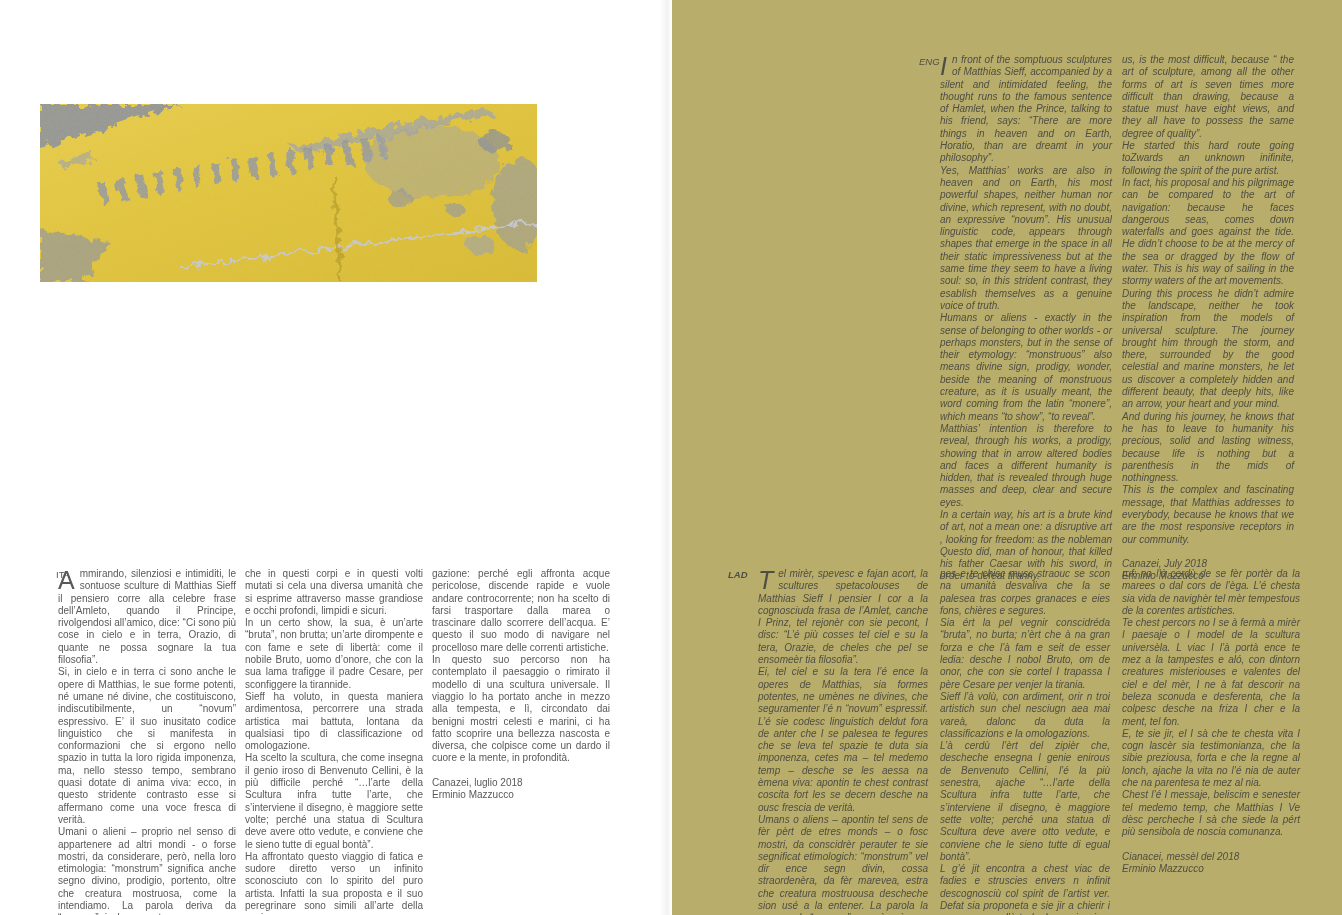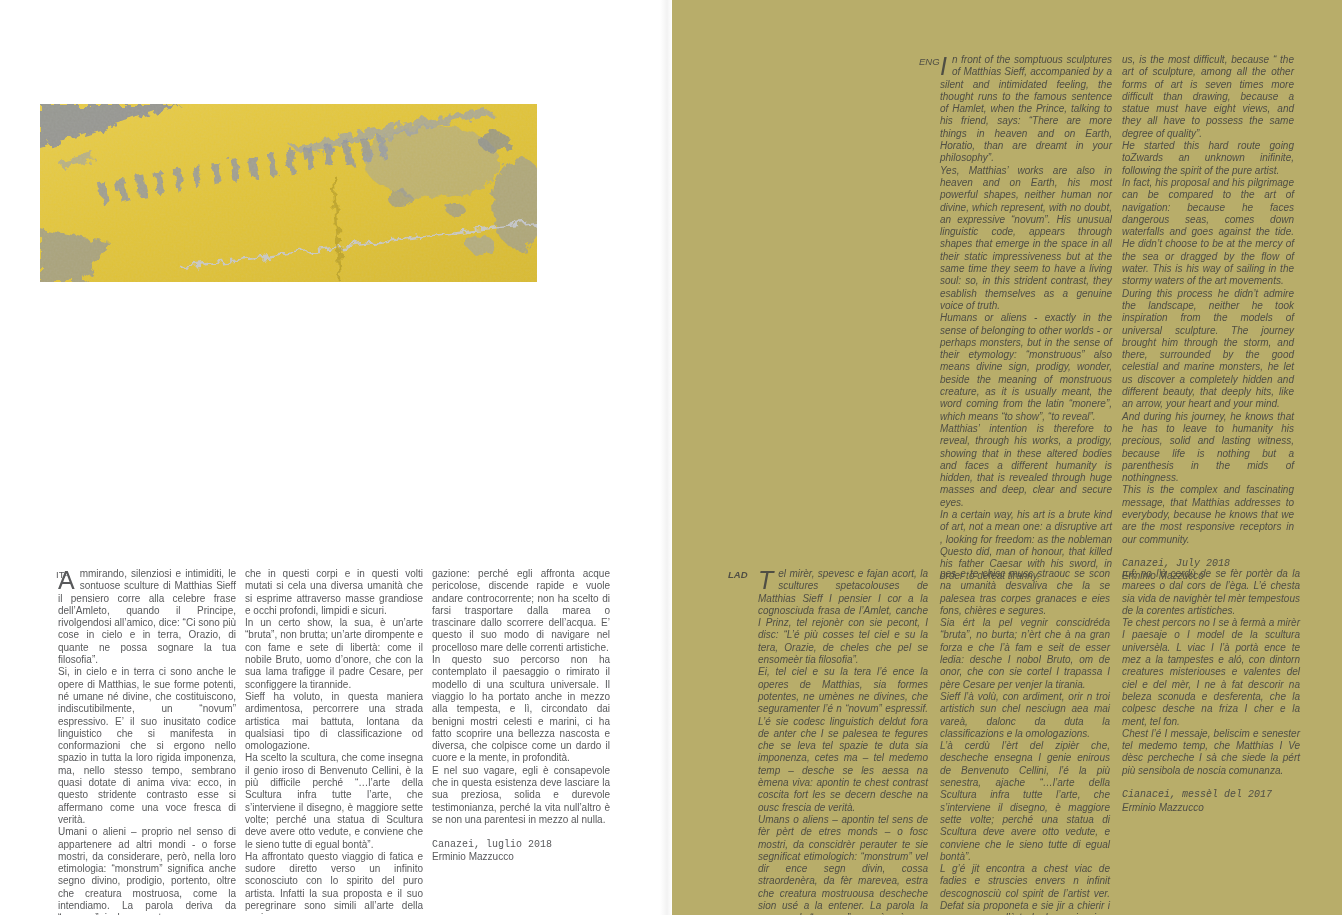--- a/index.html
+++ b/index.html
@@ -30,21 +30,21 @@
   
   .lang-label{
     position:absolute;font-size:9.5px;line-height:12px;
   }
   .cols{position:absolute;display:flex;}
   .col{text-align:justify;font-size:10px;line-height:12.3px;}
   .col p{margin:0;}
   .dropcap{
     float:left;font-size:25px;line-height:23px;padding:1px 5px 0 0;
   }
-  .signoff{margin-top:12.3px !important;font-family:Liberation Mono, monospace;}
+  .signoff{margin-top:12.3px !important;}
   
   .ita-label{left:30px;top:569px;color:#58595b;padding-left:26px;}
   .ita-cols{left:58px;top:568px;gap:9px;color:#58595b;}
   .ita-cols .col{width:178px;}
   .eng-label{left:912px;top:56px;color:#4f4e44;font-style:italic;margin-left:7px;}
   .eng-cols{left:940px;top:54px;gap:10px;color:#4f4e44;font-style:italic;}
   .eng-cols .col{width:172px;}
   
   .lad-label{left:728px;top:569px;color:#4f4e44;font-style:italic;font-weight:bold;}
   .lad-cols{left:758px;top:568px;gap:12px;color:#4f4e44;font-style:italic;}
@@ -111,38 +111,37 @@
       <div class="col">
         <p>che in questi corpi e in questi volti mutati si cela una diversa umanità che si esprime attraverso masse grandiose e occhi profondi, limpidi e sicuri.</p>
         <p>In un certo show, la sua, è un’arte “bruta”, non brutta; un’arte dirompente e con fame e sete di libertà: come il nobile Bruto, uomo d’onore, che con la sua lama trafigge il padre Cesare, per sconfiggere la tirannide.</p>
         <p>Sieff ha voluto, in questa maniera ardimentosa, percorrere una strada artistica mai battuta, lontana da qualsiasi tipo di classificazione od omologazione.</p>
         <p>Ha scelto la scultura, che come insegna il genio iroso di Benvenuto Cellini, è la più difficile perché “…l’arte della Scultura infra tutte l’arte, che s’interviene il disegno, è maggiore sette volte; perché una statua di Scultura deve avere otto vedute, e conviene che le sieno tutte di egual bontà”.</p>
         <p>Ha affrontato questo viaggio di fatica e sudore diretto verso un infinito sconosciuto con lo spirito del puro artista. Infatti la sua proposta e il suo peregrinare sono simili all’arte della navi-</p>
       </div>
       <div class="col">
         <p>gazione: perché egli affronta acque pericolose, discende rapide e vuole andare controcorrente; non ha scelto di farsi trasportare dalla marea o trascinare dallo scorrere dell’acqua. E’ questo il suo modo di navigare nel procelloso mare delle correnti artistiche.</p>
         <p>In questo suo percorso non ha contemplato il paesaggio o rimirato il modello di una scultura universale. Il viaggio lo ha portato anche in mezzo alla tempesta, e lì, circondato dai benigni mostri celesti e marini, ci ha fatto scoprire una bellezza nascosta e diversa, che colpisce come un dardo il cuore e la mente, in profondità.</p>
-        <p>E nel suo vagare, egli è consapevole che in questa esistenza deve lasciare la sua preziosa, solida e durevole testimonianza, perché la vita null’altro è se non una parentesi in mezzo al nulla.</p>
         <p class="signoff">Canazei, luglio 2018</p>
         <p>Erminio Mazzucco</p>
       </div>
     </div>
   </div>
 
   <div class="right-page"></div>
   <div class="fold"></div>
 
   <div class="lang-label eng-label">ENG</div>
 
   <div class="cols eng-cols" lang="en">
     <div class="col">
       <p><span class="dropcap">I</span><span>n front of the somptuous sculptures of Matthias Sieff, accompanied by a silent and intimidated feeling, the thought runs to the famous sentence of Hamlet, when the Prince, talking to his friend, says: “There are more things in heaven and on Earth, Horatio, than are dreamt in your philosophy”.</span></p>
       <p>Yes, Matthias’ works are also in heaven and on Earth, his most powerful shapes, neither human nor divine, which represent, with no doubt, an expressive “novum”. His unusual linguistic code, appears through shapes that emerge in the space in all their static impressiveness but at the same time they seem to have a living soul: so, in this strident contrast, they esablish themselves as a genuine voice of truth.</p>
       <p>Humans or aliens - exactly in the sense of belonging to other worlds - or perhaps monsters, but in the sense of their etymology: “monstruous” also means divine sign, prodigy, wonder, beside the meaning of monstruous creature, as it is usually meant, the word coming from the latin “monere”, which means “to show”, “to reveal”.</p>
-      <p>Matthias’ intention is therefore to reveal, through his works, a prodigy, showing that in these altered bodies and faces a different humanity is hidden, that is revealed through huge masses and deep, clear and secure eyes.</p>
+      <p>Matthias’ intention is therefore to reveal, through his works, a prodigy, showing that in arrow altered bodies and faces a different humanity is hidden, that is revealed through huge masses and deep, clear and secure eyes.</p>
       <p>In a certain way, his art is a brute kind of art, not a mean one: a disruptive art , looking for freedom: as the nobleman Questo did, man of honour, that killed his father Caesar with his sword, in order to defeat tiranny.</p>
     </div>
     <div class="col">
       <p>us, is the most difficult, because “ the art of sculpture, among all the other forms of art is seven times more difficult than drawing, because a statue must have eight views, and they all have to possess the same degree of quality”.</p>
       <p>He started this hard route going toZwards an unknown inifinite, following the spirit of the pure artist.</p>
       <p>In fact, his proposal and his pilgrimage can be compared to the art of navigation: because he faces dangerous seas, comes down waterfalls and goes  against the tide. He didn’t choose to be at the mercy of the sea or dragged by the flow of water. This is his way of sailing in the stormy waters of the art movements.</p>
       <p>During this process he didn’t admire the landscape, neither he took inspiration from the models of universal sculpture. The journey brought him through the storm, and there, surrounded by the good celestial and marine monsters, he let us discover a completely hidden and different beauty, that deeply hits, like an arrow, your heart and your mind.</p>
       <p>And during his journey, he knows that he has to leave to humanity his precious, solid and lasting witness, because life is nothing but a parenthesis in the mids of nothingness.</p>
       <p>This is the complex and fascinating message, that Matthias addresses to everybody, because he knows that we are the most responsive receptors in our community.</p>
       <p class="signoff">Canazei, July 2018</p>
@@ -162,19 +161,20 @@
     <div class="col">
       <p>pes e te chisc musc straouc se scon na umanità desvaliva che la se palesea tras corpes granaces e eies fons, chières e segures.</p>
       <p>Sia ért la pel vegnir conscidréda “bruta”, no burta; n’èrt che à na gran forza e che l’à fam e seit de esser ledia: desche I nobol Bruto, om de onor, che con sie cortel I trapassa I père Cesare per venjer la tirania.</p>
       <p>Sieff l’à volù, con ardiment, orir n troi artistich sun chel nesciugn aea mai vareà, dalonc da duta la classificazions e la omologazions.</p>
       <p>L’à cerdù l’èrt del zipièr che, descheche ensegna I genie enirous de Benvenuto Cellini, l’é la più senestra, ajache “…l’arte della Scultura infra tutte l’arte, che s’interviene il disegno, è maggiore sette volte; perché una statua di Scultura deve avere otto vedute, e conviene che le sieno tutte di egual bontà”.</p>
       <p>L g’é jit encontra a chest viac de fadies e struscies envers n infinit descognosciù col spirit de l’artist ver. Defat sia proponeta e sie jir a chierir i ge somea a l’èrt de la navigazion: ajache I ge fèsc front a èghes pericolouses, I se trèsc ju per i sauc de èga e I vel ge jir de contra al cors del</p>
     </div>
     <div class="col">
       <p>ruf; no l’à cerdù de se fèr portèr da la marees o dal cors de l’èga. L’é chesta sia vida de navighèr tel mèr tempestous de la corentes artistiches.</p>
       <p>Te chest percors no I se à fermà a mirèr I paesaje o I model de la scultura universèla. L viac I l’à portà ence te mez a la tampestes e aló, con dintorn creatures misteriouses e valentes del ciel e del mèr, I ne à fat descorir na beleza sconuda e desferenta, che la colpesc desche na friza I cher e la ment, tel fon.</p>
+      <p>E, te sie jir, el I sà che te chesta vita I cogn lascèr sia testimonianza, che la sibie preziousa, forta e che la regne al lonch, ajache la vita no l’é nia de auter che na parentesa te mez al nia.</p>
       <p>Chest l’é I messaje, beliscim e senester tel medemo temp, che Matthias I Ve dèsc percheche I sà che siede la pért più sensibola de noscia comunanza.</p>
-      <p class="signoff">Cianacei, messèl del 2017</p>
+      <p class="signoff">Cianacei, messèl del 2018</p>
       <p>Erminio Mazzucco</p>
     </div>
   </div>
 
 </div>
 
 </body></html>

